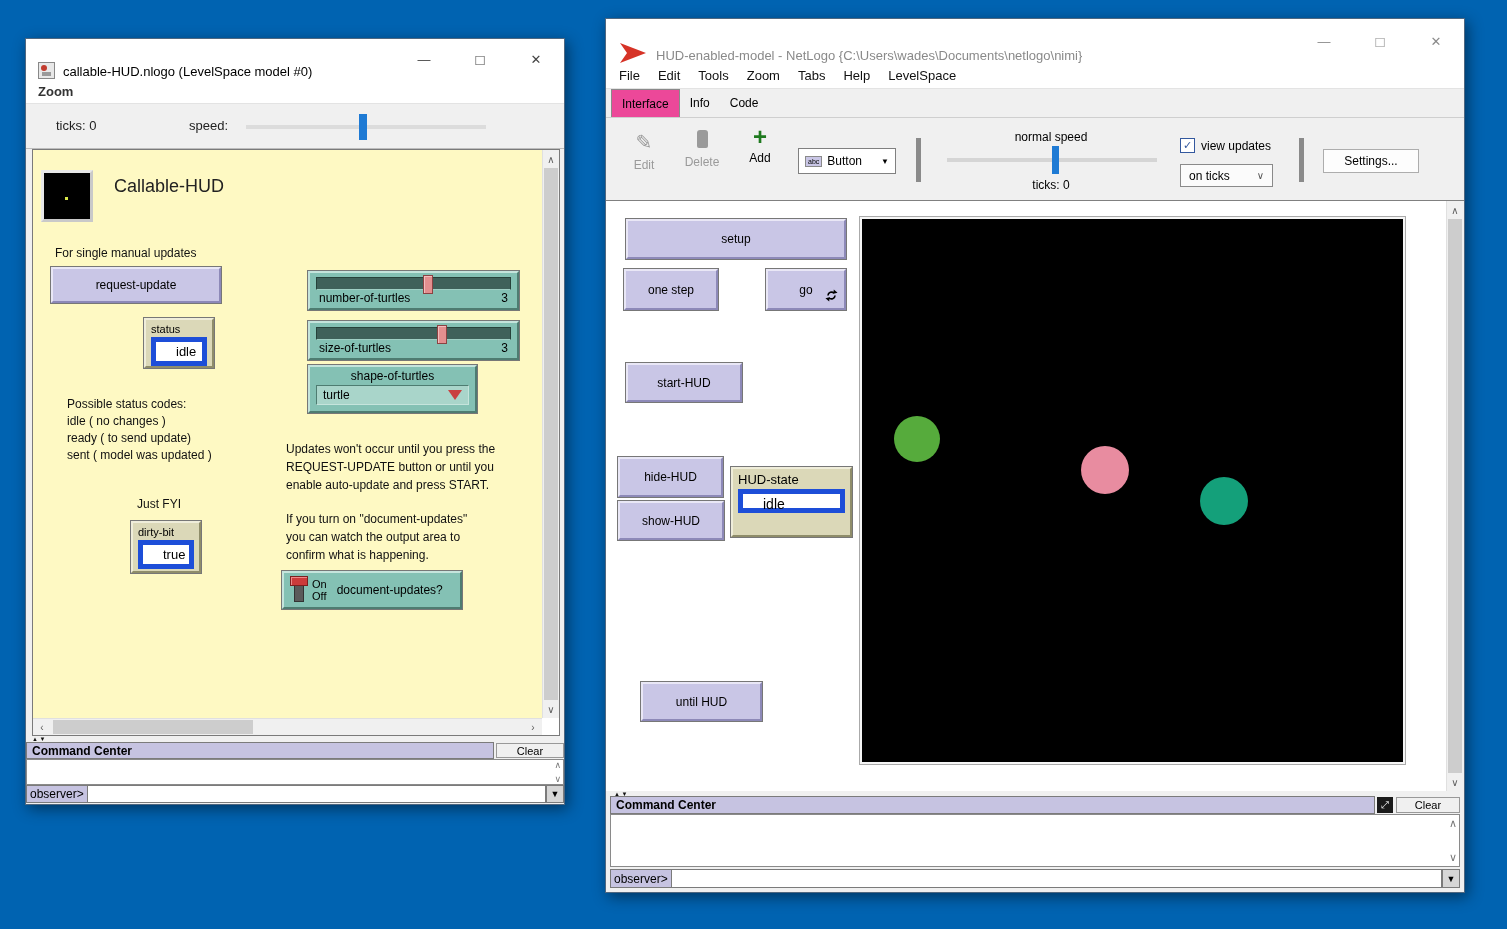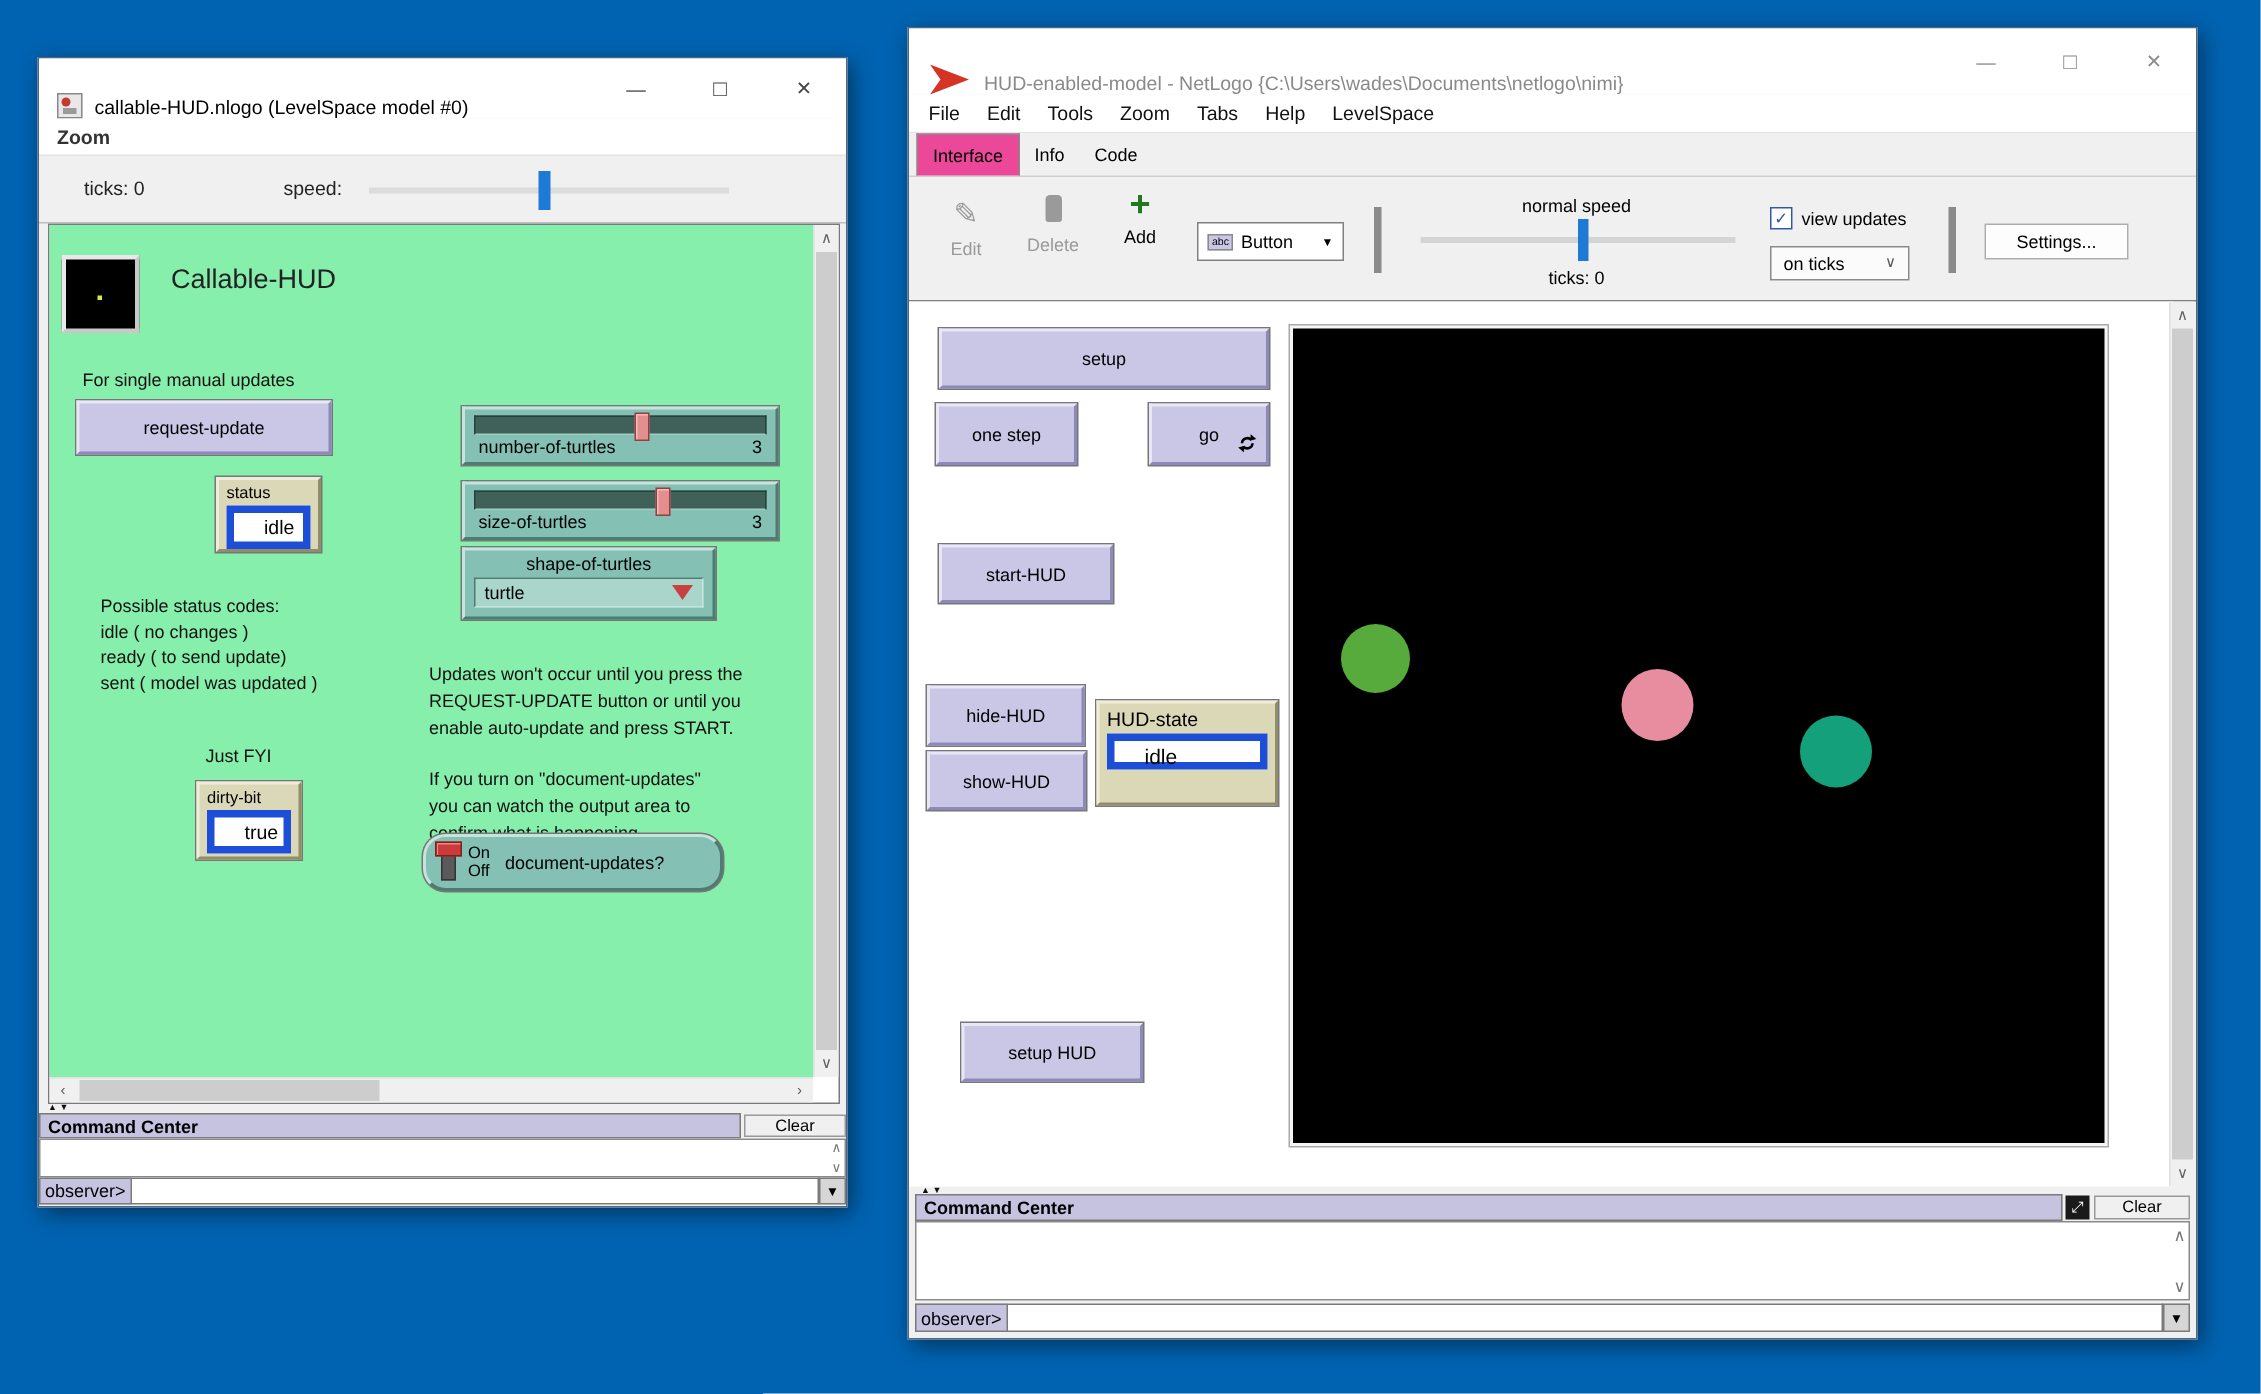--- a/index.html
+++ b/index.html
@@ -84,21 +84,21 @@
 
   <div style="position:absolute; left:0; right:0; top:65px; height:45px; background:#f0f0f0; border-bottom:1px solid #bdbdbd;">
     <span style="position:absolute; left:30px; top:14px; font-size:13px; color:#222;">ticks: 0</span>
     <span style="position:absolute; left:163px; top:14px; font-size:13px; color:#222;">speed:</span>
     <div style="position:absolute; left:220px; top:21px; width:240px; height:4px; background:#dcdcdc;">
       <div style="position: absolute; top: -11px; width: 8px; height: 26px; background: rgb(30, 122, 212); left: 47%;"></div>
     </div>
   </div>
 
   <div style="position:absolute; left:6px; top:110px; width:528px; height:587px; border:1px solid #7a7a7a; background:#fff;">
-    <div style="position:absolute; left:0; top:0; width:509px; height:568px; background:#86efac; overflow:hidden;">
+    <div style="position:absolute; left:0; top:0; width:509px; height:568px; background:#fef9c3; overflow:hidden;">
 
       <div style="position:absolute; left:8px; top:20px; width:52px; height:52px; background:#000; border:3px solid #c9c9c9; border-top-color:#e8e8e8; border-left-color:#e8e8e8;">
         <span style="position:absolute; left:45%; top:53%; width:3px; height:3px; background:#d8e84a;"></span>
       </div>
       <span class="note" style="left:81px; top:26px; font-size:18px; color:#222;">Callable-HUD</span>
 
       <span class="note" style="left:22px; top:96px; font-size:12px;">For single manual updates</span>
       <div class="nl-button" style="left:18px; top:117px; width:170px; height:36px;">
         <span>request-update</span>
       </div>
@@ -148,21 +148,21 @@
         </div>
       </div>
 
       <div class="note" style="left:253px; top:290px; font-size:12px; line-height:18px;">Updates won't occur until you press the
 REQUEST-UPDATE button or until you
 enable auto-update and press START.</div>
       <div class="note" style="left:253px; top:360px; font-size:12px; line-height:18px;">If you turn on "document-updates"
 you can watch the output area to
 confirm what is happening.</div>
 
-      <div class="nl-switch" style="left:249px; top:406px; width:200px; height:38px;border-radius:15px;">
+      <div class="nl-switch" style="left:249px; top:421px; width:180px; height:38px;">
         <span class="sw-toggle">
           <span class="sw-slot"></span>
           <span class="sw-knob"></span>
         </span>
         <span class="sw-onoff">
           <span style="display:block;">On</span>
           <span style="display:block;">Off</span>
         </span>
         <span class="sw-label">document-updates?</span>
       </div>
@@ -295,21 +295,21 @@
       <span>hide-HUD</span>
     </div>
     <div class="nl-button" style="left:12px; top:300px; width:106px; height:39px;">
       <span>show-HUD</span>
     </div>
     <div class="nl-monitor" style="left:125px; top:266px; width:121px; height:70px;">
       <div class="mlabel" style="font-size:13px;">HUD-state</div>
       <div class="mvalue" style="font-size:14px; height:24px;">idle</div>
     </div>
     <div class="nl-button" style="left:35px; top:481px; width:121px; height:39px;">
-      <span>setup HUD</span>
+      <span>until HUD</span>
     </div>
 
     <div style="position:absolute; left:253px; top:15px; width:547px; height:549px; border:1px solid #aaa; background:#f5f5f5; padding:2px;">
       <div id="view-canvas" style="position:relative; width:541px; height:543px; background:#000; overflow:hidden;">
           <div class="turtle" style="left: 32px; top: 197px; height: 46px; width: 46px; background: rgb(86, 171, 60);"></div>
           <div class="turtle" style="left: 219px; top: 227px; height: 48px; width: 48px; background: rgb(232, 140, 160);"></div>
           <div class="turtle" style="left: 338px; top: 258px; height: 48px; width: 48px; background: rgb(20, 160, 122);"></div>
         </div>
     </div>
   </div>

